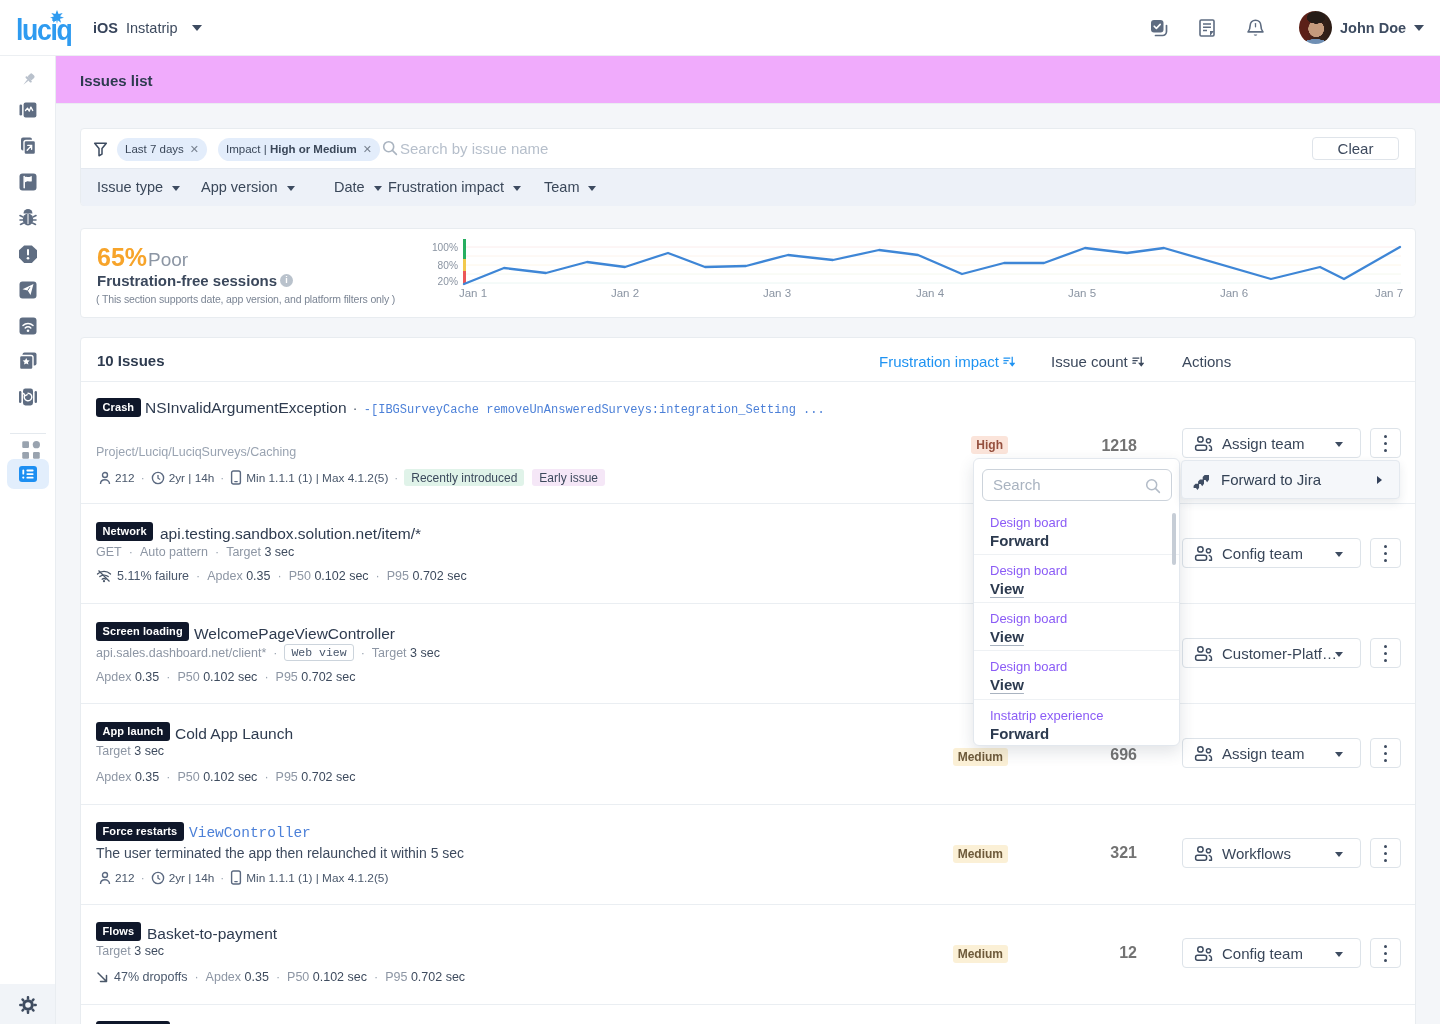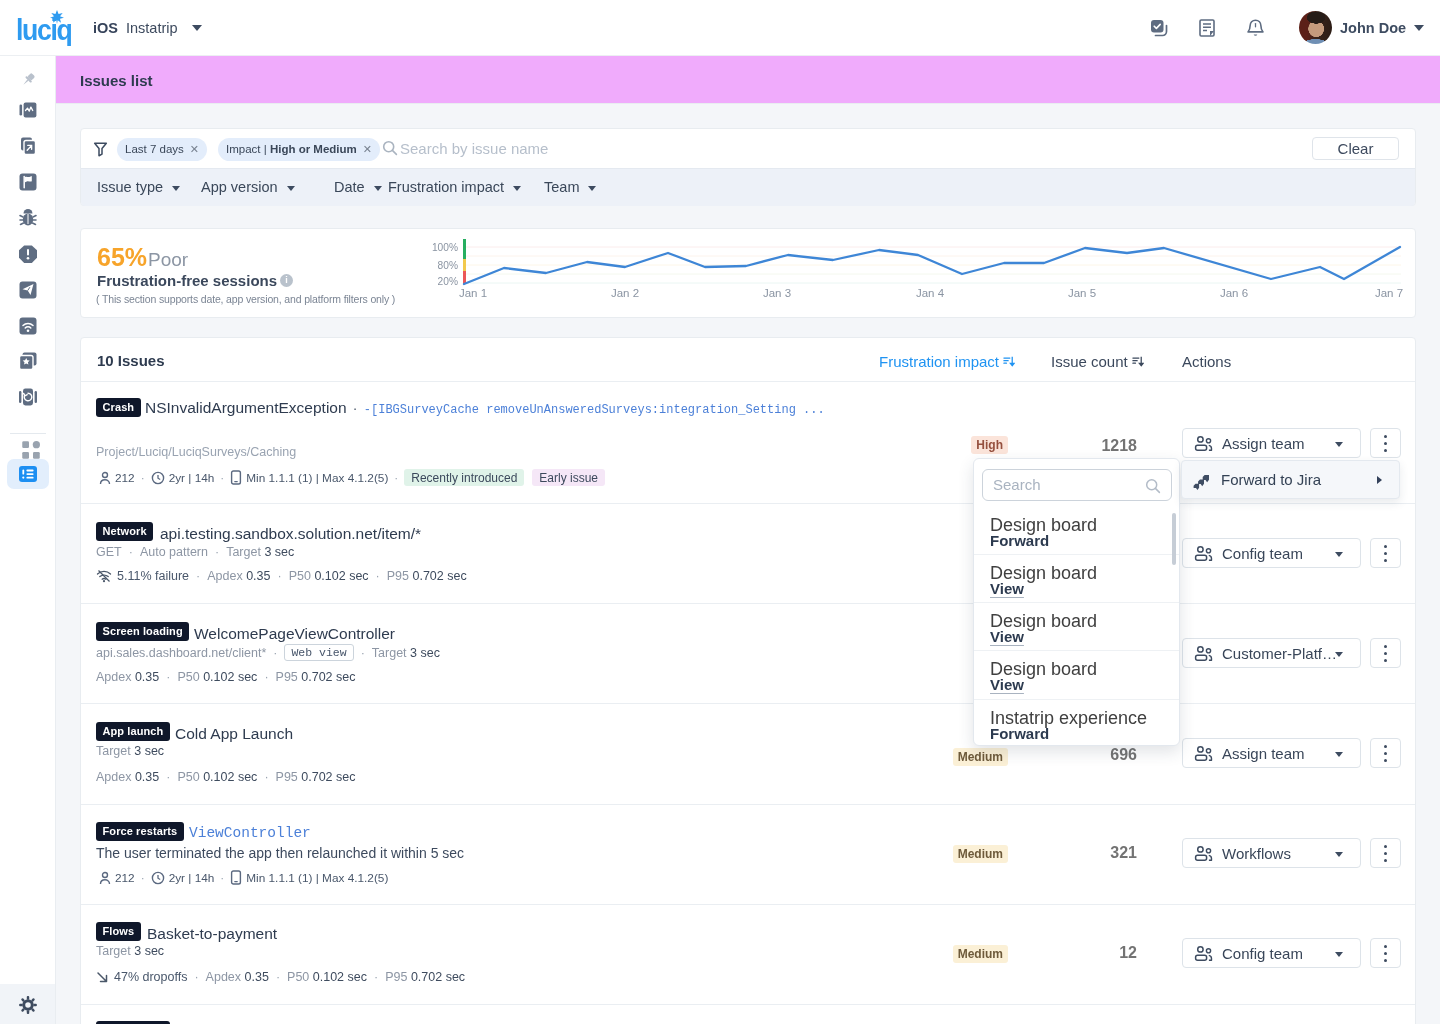--- a/index.html
+++ b/index.html
@@ -87,21 +87,21 @@
   .abtn .caret { position:absolute; right:17px; top:13px; border-left-width:4.5px; border-right-width:4.5px; border-top-width:5.5px; }
   .abtn svg { position:absolute; left:11px; top:6px; }
   .kebab { position:absolute; width:31px; height:30px; border:1px solid #dde3e9; border-radius:4px; background:#fff; }
   .kebab i { position:absolute; left:13px; width:3.4px; height:3.4px; border-radius:50%; background:#3d4b60; }
 
   
   #ddpanel { position:absolute; left:973px; top:458px; width:207px; height:288px; background:#fff; border:1px solid #e3e8ee; border-radius:6px; box-shadow:0 6px 16px rgba(40,55,80,.14); z-index:10; }
   #dd-search { position:absolute; left:8px; top:10px; width:190px; height:32px; border:1px solid #ccd3db; border-radius:6px; }
   #dd-search span { position:absolute; left:10px; top:6px; font-size:15px; color:#a9b3c0; }
   .dditem { position:absolute; left:0; width:205px; border-bottom:1px solid #eef1f4; }
-  .dditem .l1 { position:absolute; left:16px; top:8px; font-size:18px; color:#404040; }
+  .dditem .l1 { position:absolute; left:16px; top:8px; font-size:13px; color:#8b5cf6; }
   .dditem .l2 { position:absolute; left:16px; top:25px; font-size:15px; font-weight:bold; color:#2c3a4f; }
   .ul { text-decoration:underline; text-decoration-color:#a9b3c0; text-underline-offset:3px; }
   #dd-scroll { position:absolute; right:3px; top:54px; width:4px; height:52px; background:#c6cdd6; border-radius:2px; }
   #kmenu { position:absolute; left:1181px; top:460px; width:219px; height:39px; background:#f5f7fa; border:1px solid #e4e9ef; border-radius:4px; box-shadow:0 4px 10px rgba(40,55,80,.10); z-index:10; }
   #kmenu .lbl { position:absolute; left:39px; top:10px; font-size:15px; color:#334154; }
   #kmenu .rcaret { position:absolute; right:17px; top:15px; width:0; height:0; border-top:4.5px solid transparent; border-bottom:4.5px solid transparent; border-left:5.5px solid #33415a; }
 </style>
 </head>
 <body>
 <div id="app">

